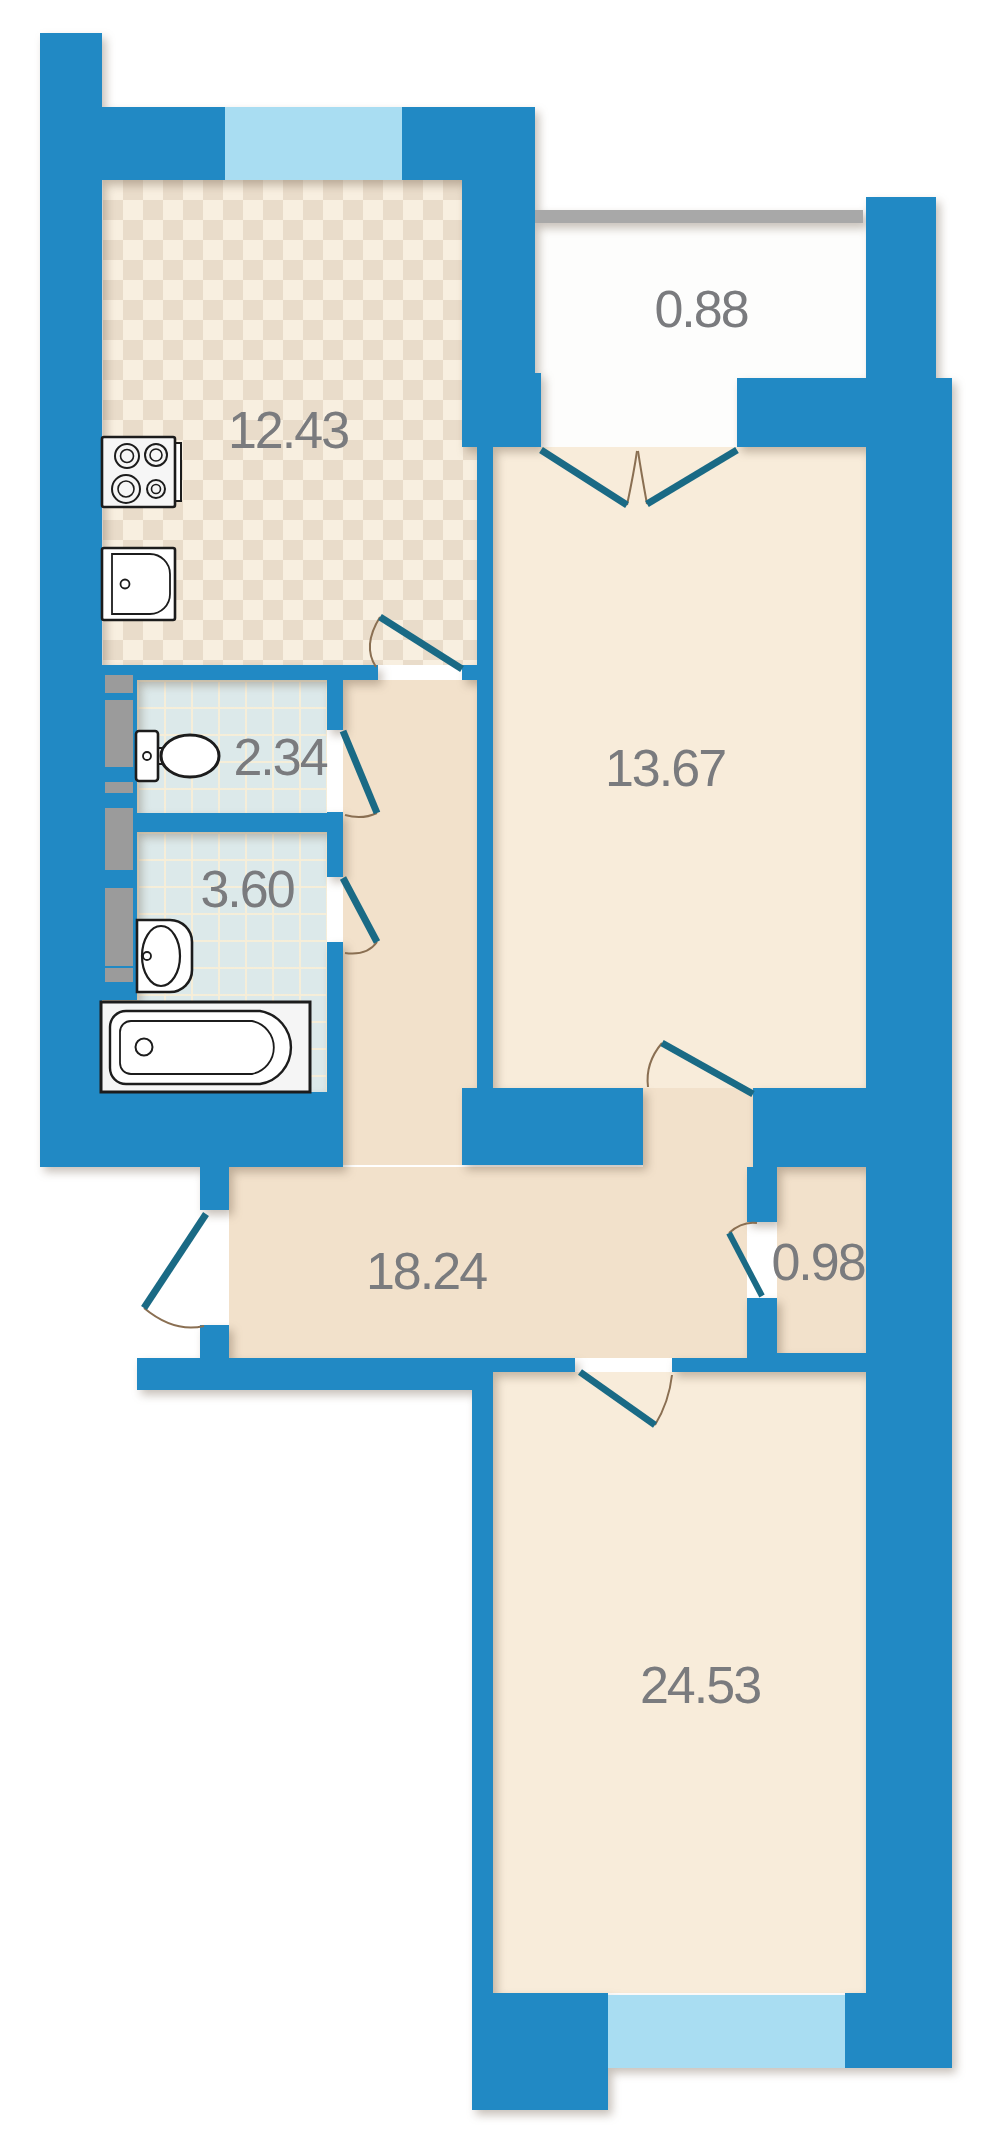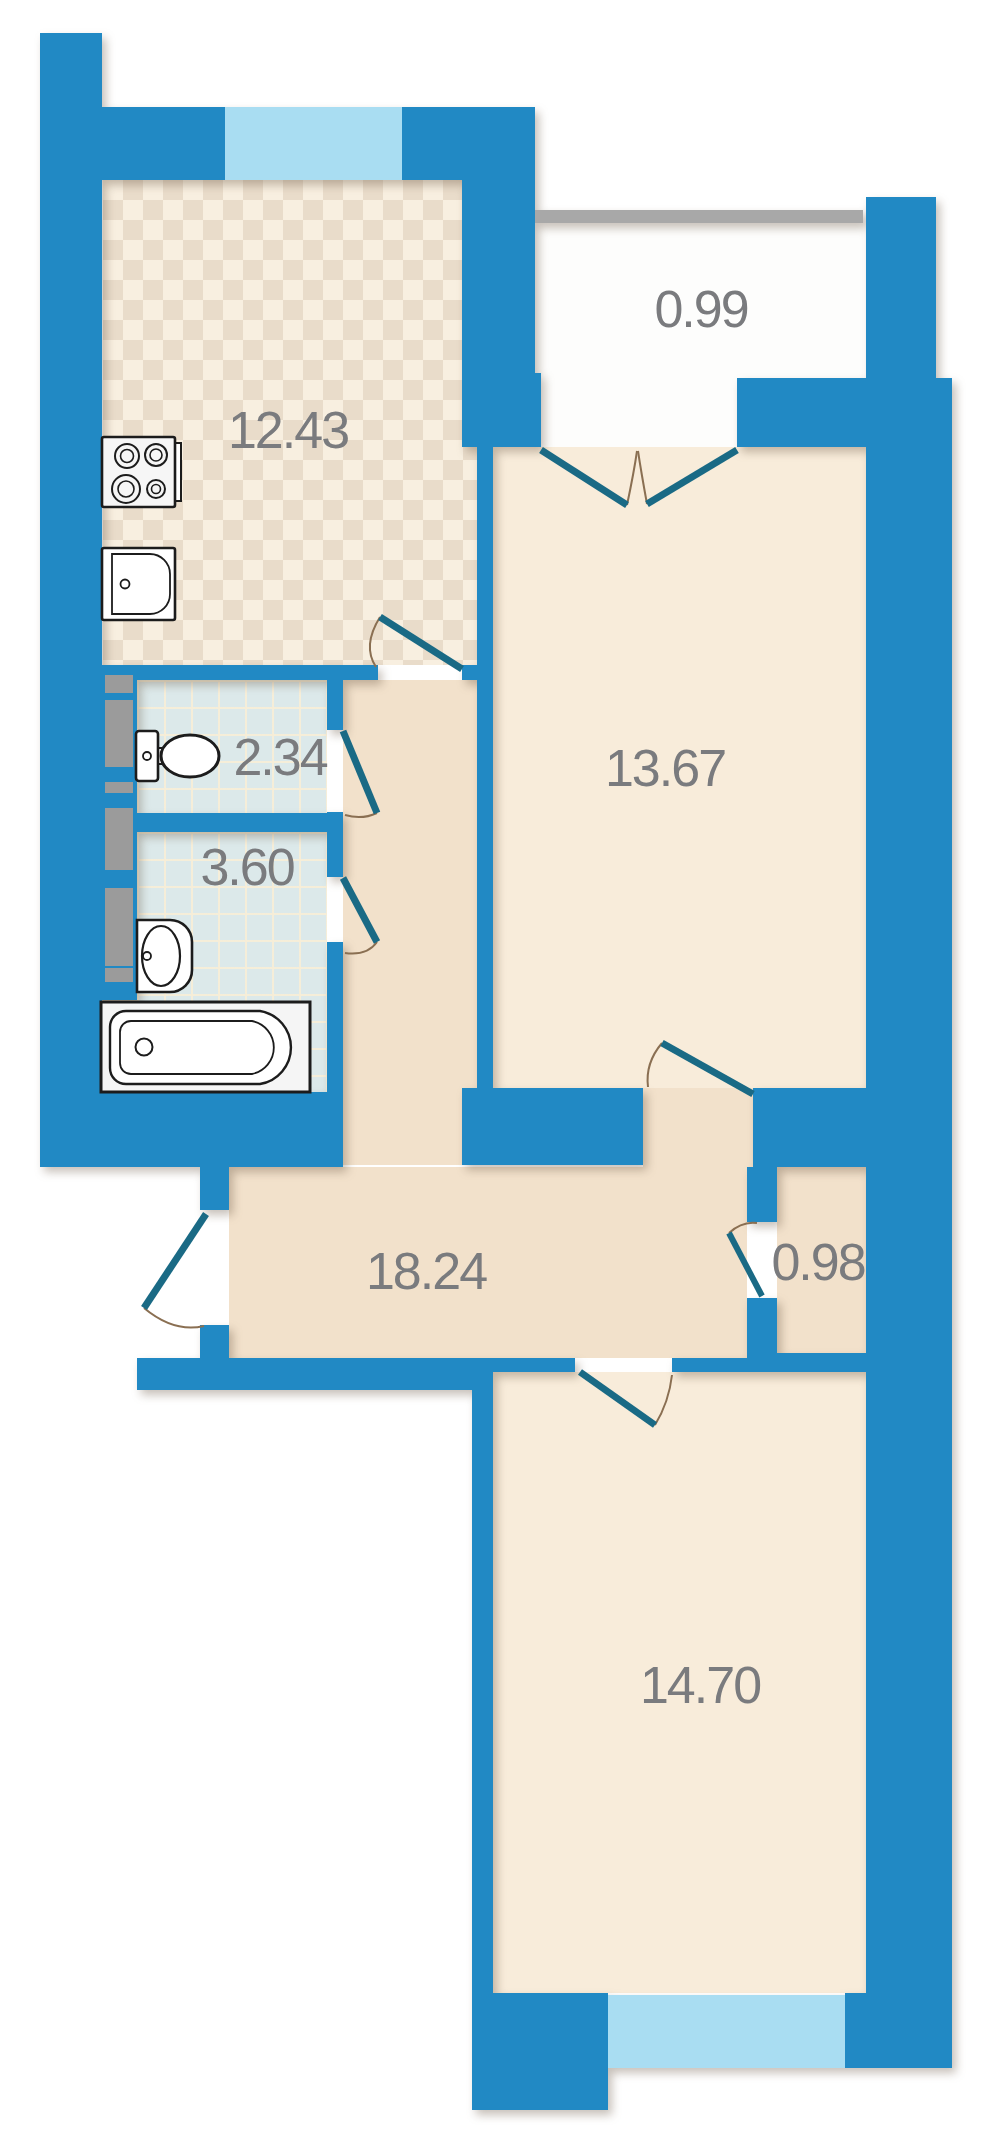--- a/index.html
+++ b/index.html
@@ -173,20 +173,20 @@
       <path d="M 729 1233 Q 742 1221 757 1223" stroke="#8a6f52" stroke-width="2"></path>
       <line x1="762" y1="1296" x2="729" y2="1233" stroke="#1a6a85" stroke-width="6"></line>
     </g>
     <g>
       <path d="M 655 1425 Q 669 1402 672 1375" stroke="#8a6f52" stroke-width="2"></path>
       <line x1="580" y1="1372" x2="655" y2="1425" stroke="#1a6a85" stroke-width="7"></line>
     </g>
   </svg>
 
   <div class="lbl" style="left:288px;top:430px">12.43</div>
-  <div class="lbl" style="left:701px;top:309px">0.99</div>
+  <div class="lbl" style="left:701px;top:309px">0.88</div>
   <div class="lbl" style="left:665px;top:768px">13.67</div>
   <div class="lbl" style="left:280px;top:757px">2.34</div>
-  <div class="lbl" style="left:247px;top:867px">3.60</div>
+  <div class="lbl" style="left:247px;top:889px">3.60</div>
   <div class="lbl" style="left:426px;top:1271px">18.24</div>
   <div class="lbl" style="left:818px;top:1262px">0.98</div>
-  <div class="lbl" style="left:700px;top:1685px">14.70</div>
+  <div class="lbl" style="left:700px;top:1685px">24.53</div>
 </div>
 
 </body></html>

